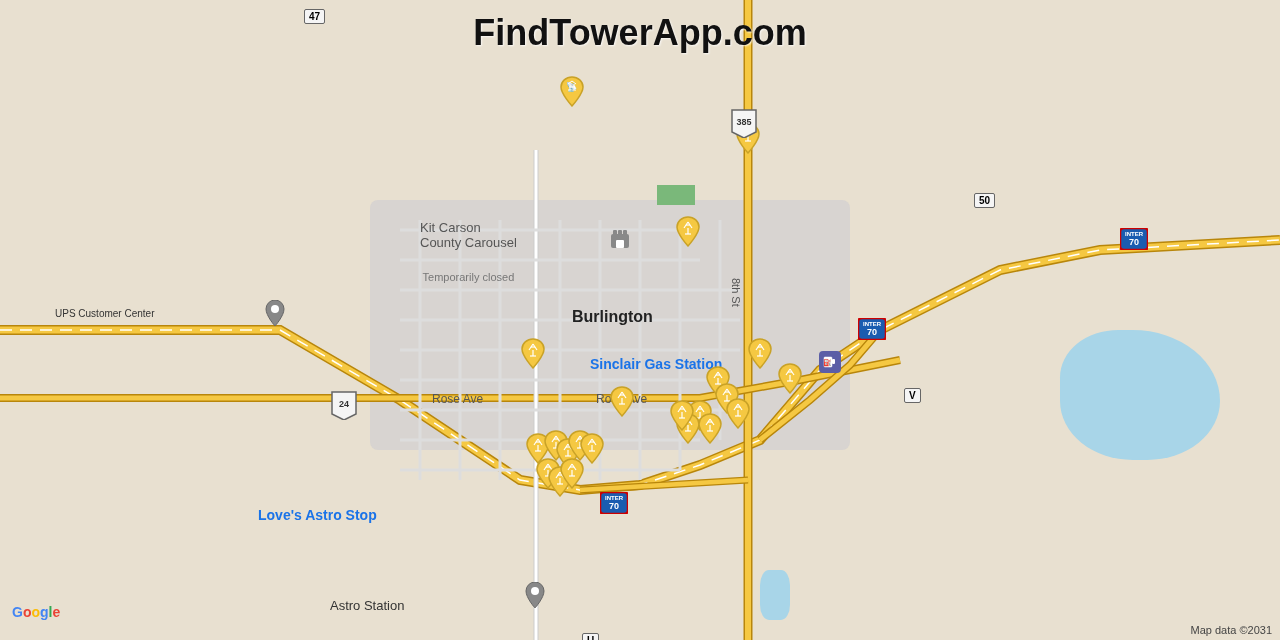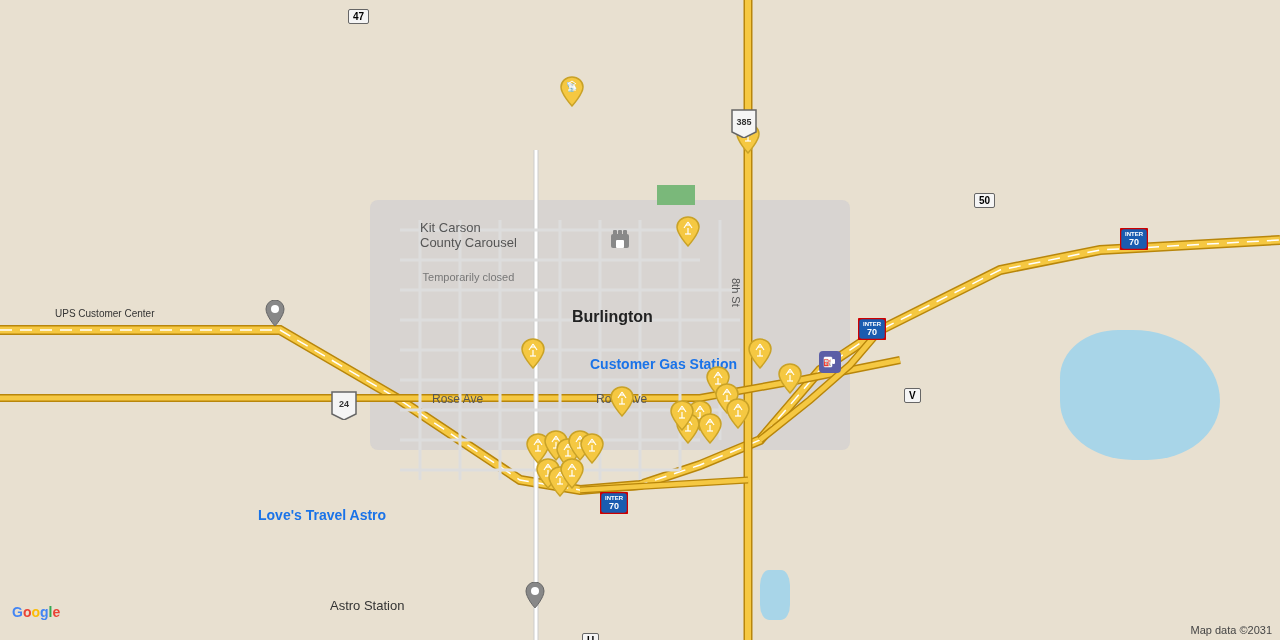--- a/index.html
+++ b/index.html
@@ -184,50 +184,51 @@
     <path d="M680,220 L680,470" stroke="#ddd" stroke-width="3" fill="none"></path>
     <path d="M720,220 L720,440" stroke="#ddd" stroke-width="3" fill="none"></path>
 
     <path d="M760,440 L810,400 L850,365 L880,330" stroke="#b8860b" stroke-width="8" fill="none"></path>
     <path d="M760,440 L810,400 L850,365 L880,330" stroke="#f5c842" stroke-width="5" fill="none"></path>
 
     <path d="M748,480 L580,490" stroke="#b8860b" stroke-width="7" fill="none"></path>
     <path d="M748,480 L580,490" stroke="#f5c842" stroke-width="4.5" fill="none"></path>
   </svg>
 
+  <div class="site-title">FindTowerApp.com</div>
 
   <div class="map-label city-name" style="left:572px; top:308px;">Burlington</div>
 
   <div style="position:absolute; left:420px; top:220px; z-index:50; pointer-events:none;">
     <div style="font-size:13px; color:#555; text-align:left;">Kit Carson<br>County Carousel</div>
     <div style="font-size:11px; color:#777; text-align:center;margin-top:21px;">Temporarily closed</div>
   </div>
 
   <div style="position:absolute; left:55px; top:308px; z-index:50; pointer-events:none;">
     <div style="font-size:10px; color:#333;">UPS Customer Center</div>
   </div>
 
   <div style="position:absolute; left:590px; top:356px; z-index:50; pointer-events:none;">
-    <div style="font-size:14px; color:#1a73e8; font-weight:bold;">Customer Gas Station</div>
+    <div style="font-size:14px; color:#1a73e8; font-weight:bold;">Sinclair Gas Station</div>
   </div>
 
   <div style="position:absolute; left:258px; top:507px; z-index:50; pointer-events:none;">
-    <div style="font-size:14px; color:#1a73e8; font-weight:bold;">Love's Travel Astro</div>
+    <div style="font-size:14px; color:#1a73e8; font-weight:bold;">Love's Astro Stop</div>
   </div>
 
   <div style="position:absolute; left:330px; top:598px; z-index:50; pointer-events:none;">
     <div style="font-size:13px; color:#333;">Astro Station</div>
   </div>
 
   <div style="position:absolute; left:432px; top:392px; z-index:50; pointer-events:none; font-size:12px; color:#555;">Rose Ave</div>
   <div style="position:absolute; left:596px; top:392px; z-index:50; pointer-events:none; font-size:12px; color:#555;">Rose Ave</div>
 
   <div style="position:absolute; left:730px; top:278px; z-index:50; pointer-events:none; font-size:11px; color:#555; writing-mode:vertical-rl; text-orientation:mixed;">8th St</div>
 
-  <div style="position:absolute; left:304px; top:6px; z-index:70;margin-left:44px;">
+  <div style="position:absolute; left:304px; top:6px; z-index:70;">
     <span class="badge-rect">47</span>
   </div>
 
   <div style="position:absolute; left:730px; top:108px; z-index:70;">
     <svg width="28" height="30" viewBox="0 0 28 30">
       <path d="M2,2 L26,2 L26,24 L14,30 L2,24 Z" fill="#f5f5f5" stroke="#666" stroke-width="1.5"></path>
       <text x="14" y="17" text-anchor="middle" font-size="9" font-weight="bold" fill="#333">385</text>
     </svg>
   </div>
 

